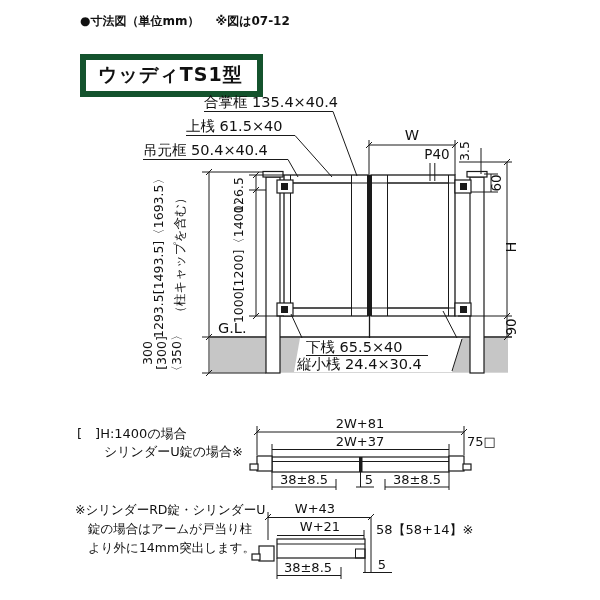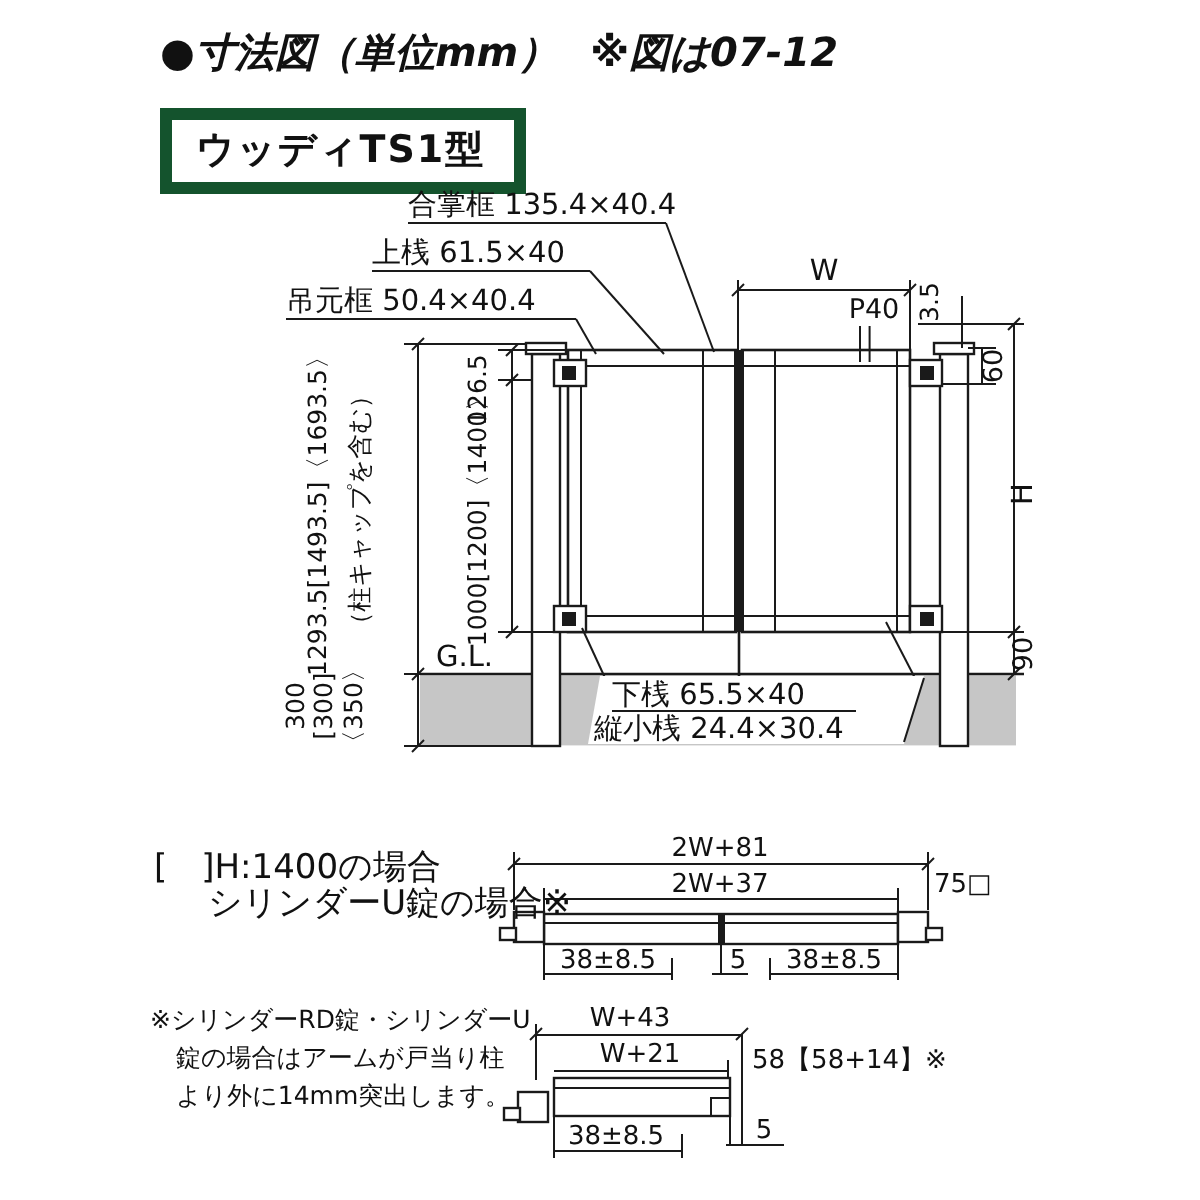--- a/index.html
+++ b/index.html
@@ -1,22 +1,22 @@
 <!DOCTYPE html>
 <html><head>
 <meta charset="utf-8">
 <style>
   html,body{margin:0;padding:0;background:#fff;}
   .page{position:relative;width:600px;height:600px;background:#ffffff;overflow:hidden;
         font-family:"DejaVu Sans","Liberation Sans",sans-serif;color:#111;}
-  .title{position:absolute;left:80px;top:13px;font-size:20px;font-weight:700;white-space:nowrap;font-style:italic;}
+  .title{position:absolute;left:80px;top:13px;font-size:12px;font-weight:700;white-space:nowrap;}
   .title .ref{font-weight:600;margin-left:16px;}
   .model-box{position:absolute;left:80px;top:54px;border:6px solid #14532d;padding:2px 14px 3px 12px;
              font-size:19px;font-weight:700;letter-spacing:1px;background:#fff;}
-  .legend{position:absolute;left:77px;top:425px;font-size:17px;line-height:18px;white-space:nowrap;}
+  .legend{position:absolute;left:77px;top:425px;font-size:13px;line-height:18px;white-space:nowrap;}
   .legend .indent{margin-left:27px;}
   .note{position:absolute;left:75px;top:500px;font-size:12.5px;line-height:19px;white-space:nowrap;}
   .note .indent{margin-left:13px;}
   svg{position:absolute;left:0;top:0;}
   .ln{stroke:#1a1a1a;stroke-width:1;fill:none;}
   .lt{stroke:#1a1a1a;stroke-width:1.3;fill:none;}
   .fw{fill:#ffffff;stroke:#1a1a1a;stroke-width:1.2;}
   .dk{fill:#1a1a1a;stroke:none;}
   text{fill:#111;font-family:"DejaVu Sans","Liberation Sans",sans-serif;}
   .t15{font-size:14.5px;} .t14{font-size:13.5px;} .t13{font-size:13px;} .t12{font-size:12.5px;}

